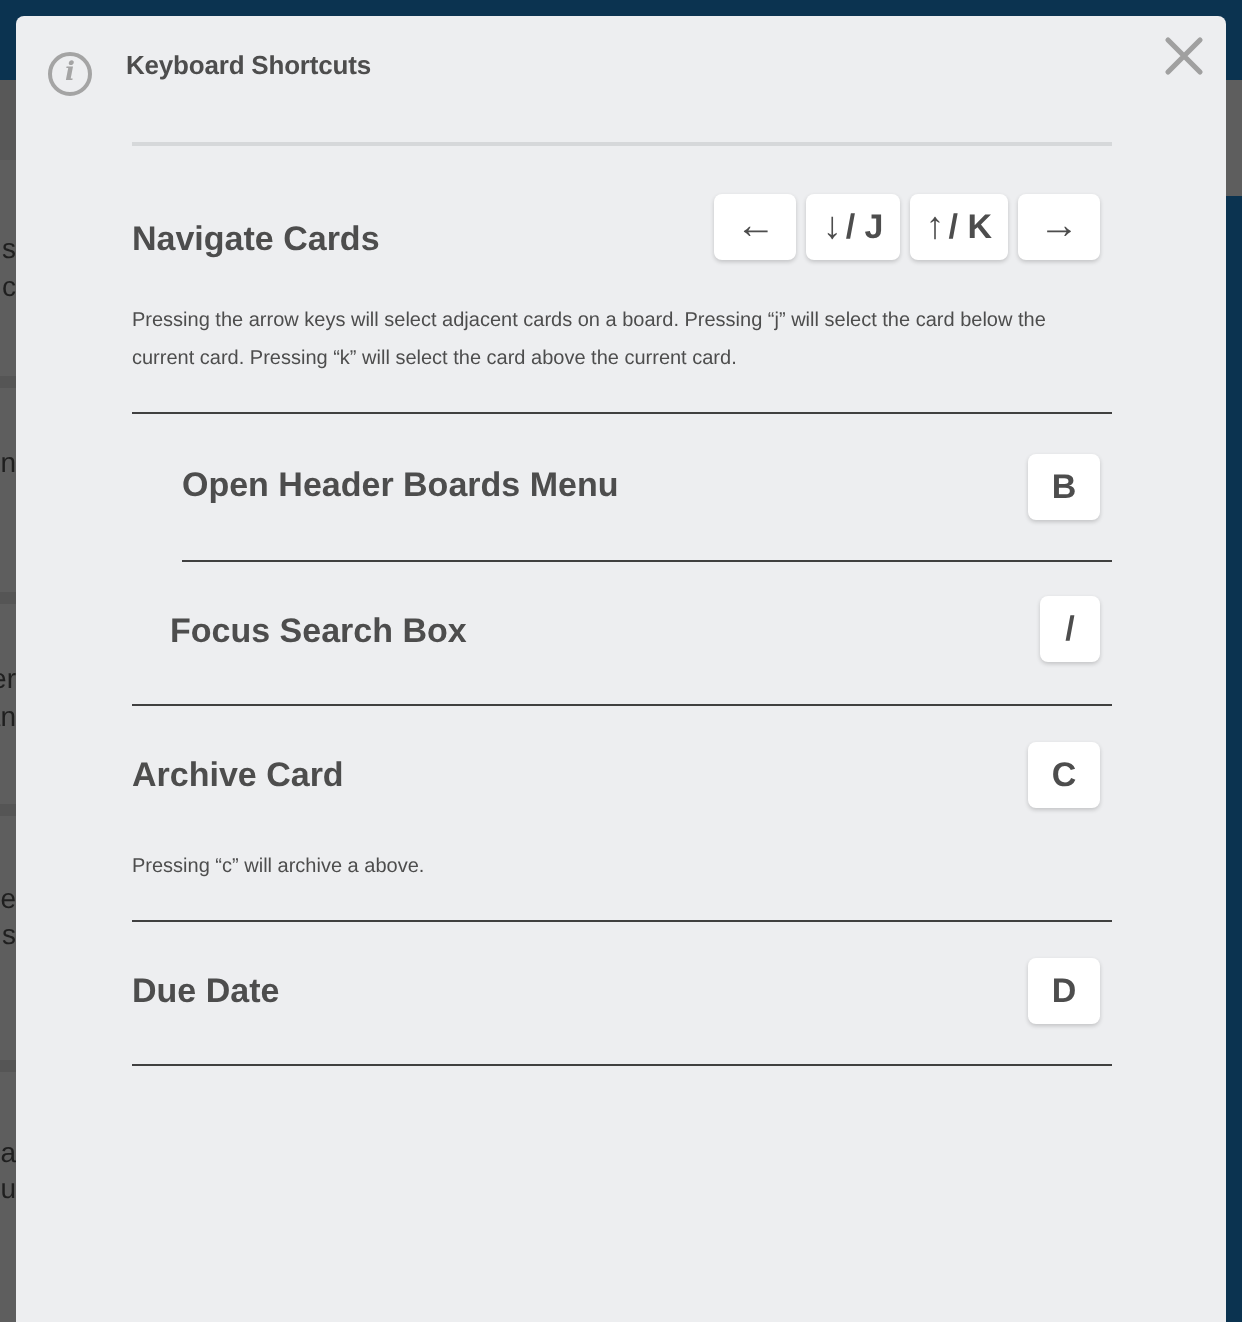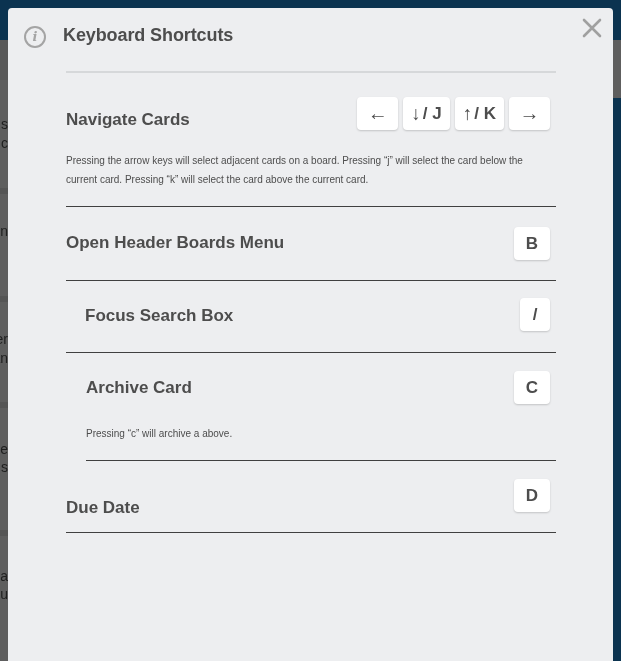--- a/index.html
+++ b/index.html
@@ -44,21 +44,21 @@
       position: absolute; left: 0; top: 0; width: 100%; height: 60px;
     }
     .info-icon {
       position: absolute; left: 16px; top: 18px; width: 22px; height: 22px;
       border: 2px solid #a4a4a4; border-radius: 50%;
       color: #a4a4a4; font-family: "DejaVu Serif", serif; font-style: italic;
       font-weight: bold; font-size: 13px; line-height: 18px; text-align: center;
     }
     .modal-title {
       position: absolute; left: 55px; top: 17px;
-      font-size: 18px; font-weight: bold; color: #4d4d4d; letter-spacing: -0.1px;
+      font-size: 13px; font-weight: bold; color: #4d4d4d; letter-spacing: -0.1px;
     }
     .close-btn {
       position: absolute; left: 573px; top: 9px; width: 22px; height: 22px;
       cursor: pointer;
     }
     .close-btn svg { display: block; }
     .top-divider {
       position: absolute; left: 58px; top: 63px; width: 490px; height: 2px;
       background: #d6d8da;
     }
@@ -142,51 +142,51 @@
           <div class="key">
             <span class="arr">↑</span>
             <span>/ K</span>
           </div>
           <div class="key arrow">→</div>
         </div>
       </div>
       <div class="shortcut-desc">Pressing the arrow keys will select adjacent cards on a board. Pressing “j” will select the card below the current card. Pressing “k” will select the card above the current card.</div>
     </div>
 
-    <div class="shortcut" style="padding-top:20px;">
+    <div class="shortcut" style="padding-top:20px;margin-left:25px;">
       <div class="shortcut-head" style="height:53px;">
         <div class="shortcut-name" style="top:6px;">Open Header Boards Menu</div>
         <div class="keys">
           <div class="key">B</div>
         </div>
       </div>
     </div>
 
     <div class="shortcut" style="padding-top:17px;">
       <div class="shortcut-head" style="height:54px;margin-left:19px;">
         <div class="shortcut-name" style="top:8px;">Focus Search Box</div>
         <div class="keys">
           <div class="key" style="min-width:30px;">/</div>
         </div>
       </div>
     </div>
 
-    <div class="shortcut" style="padding-top:18px;margin-left:20px;">
+    <div class="shortcut" style="padding-top:18px;">
       <div class="shortcut-head" style="height:53px;">
         <div class="shortcut-name" style="top:7px;">Archive Card</div>
         <div class="keys">
           <div class="key">C</div>
         </div>
       </div>
       <div class="shortcut-desc">Pressing “c” will archive a above.</div>
     </div>
 
     <div class="shortcut" style="padding-top:18px;">
       <div class="shortcut-head" style="height:53px;">
-        <div class="shortcut-name" style="top:7px;margin-top:12px;">Due Date</div>
+        <div class="shortcut-name" style="top:7px;">Due Date</div>
         <div class="keys">
           <div class="key">D</div>
         </div>
       </div>
 
     </div>
 
   </div>
 </div>
 

